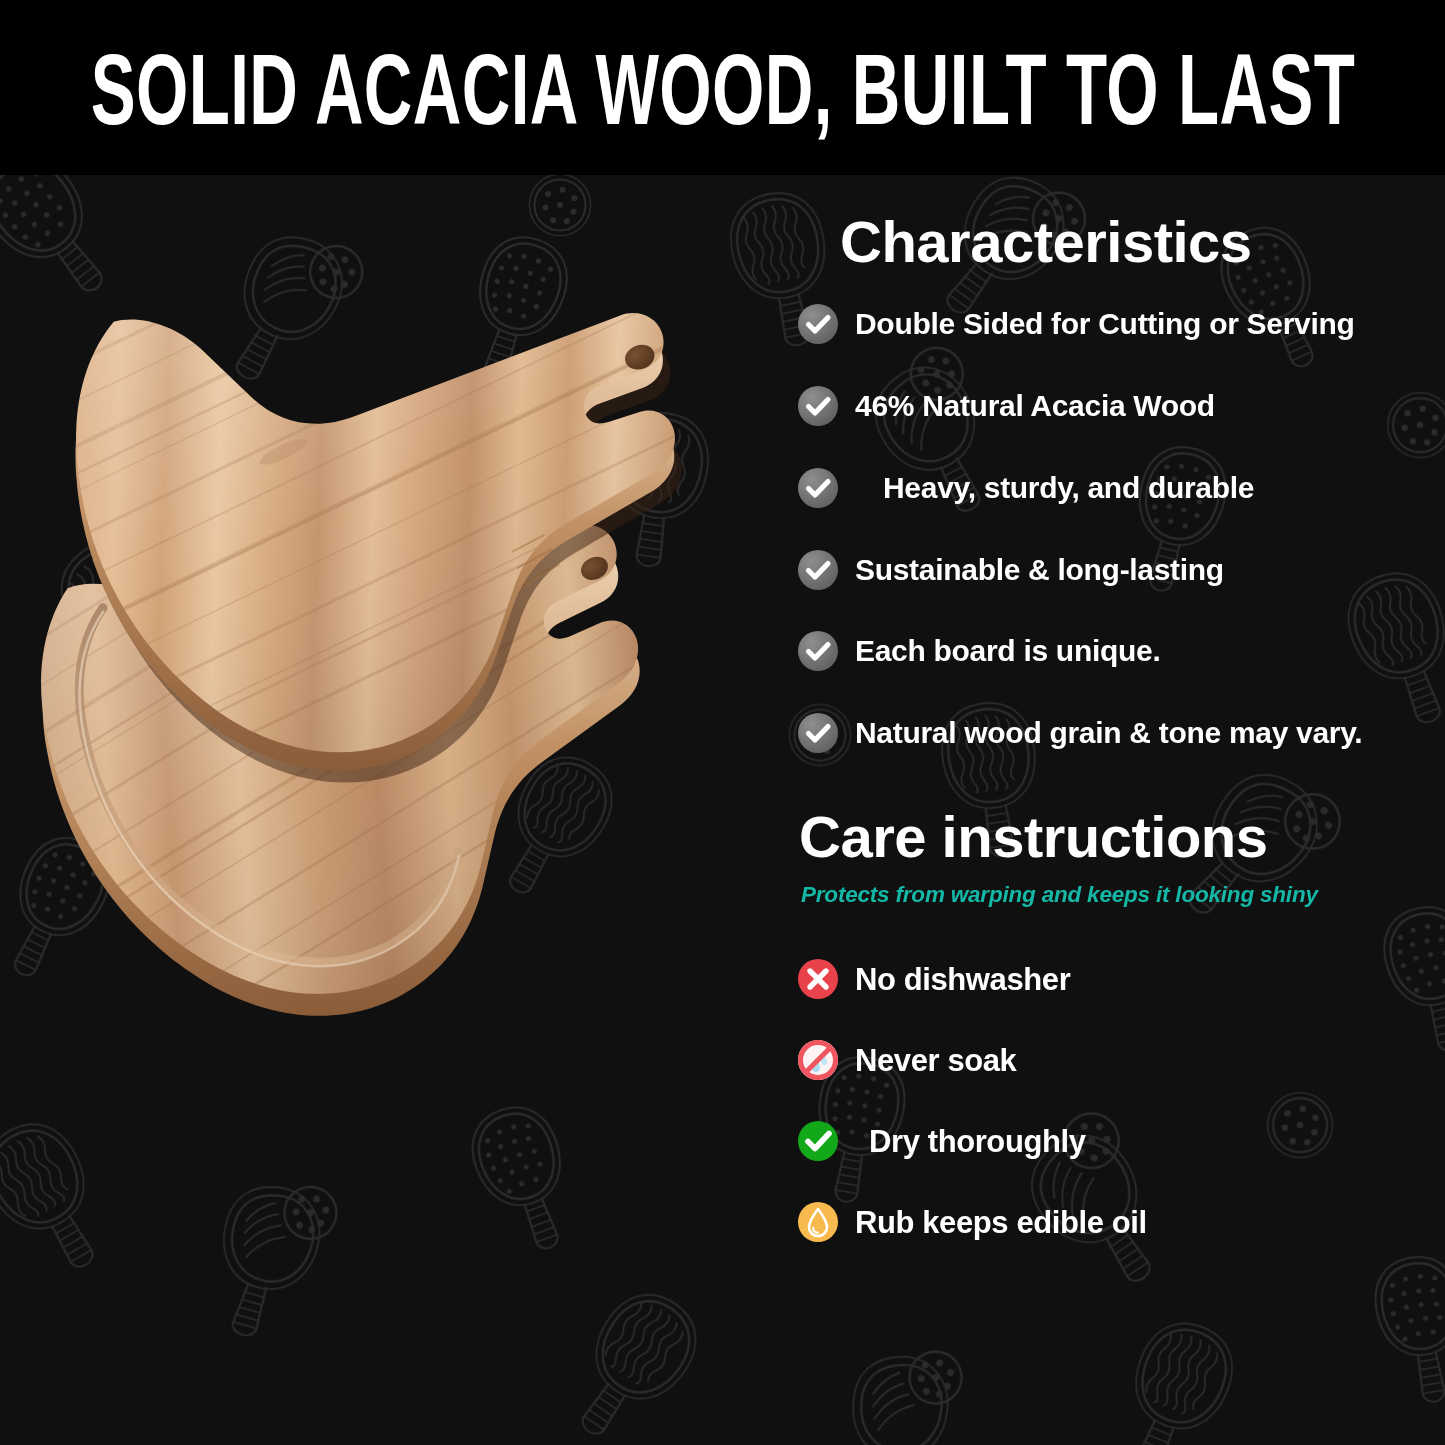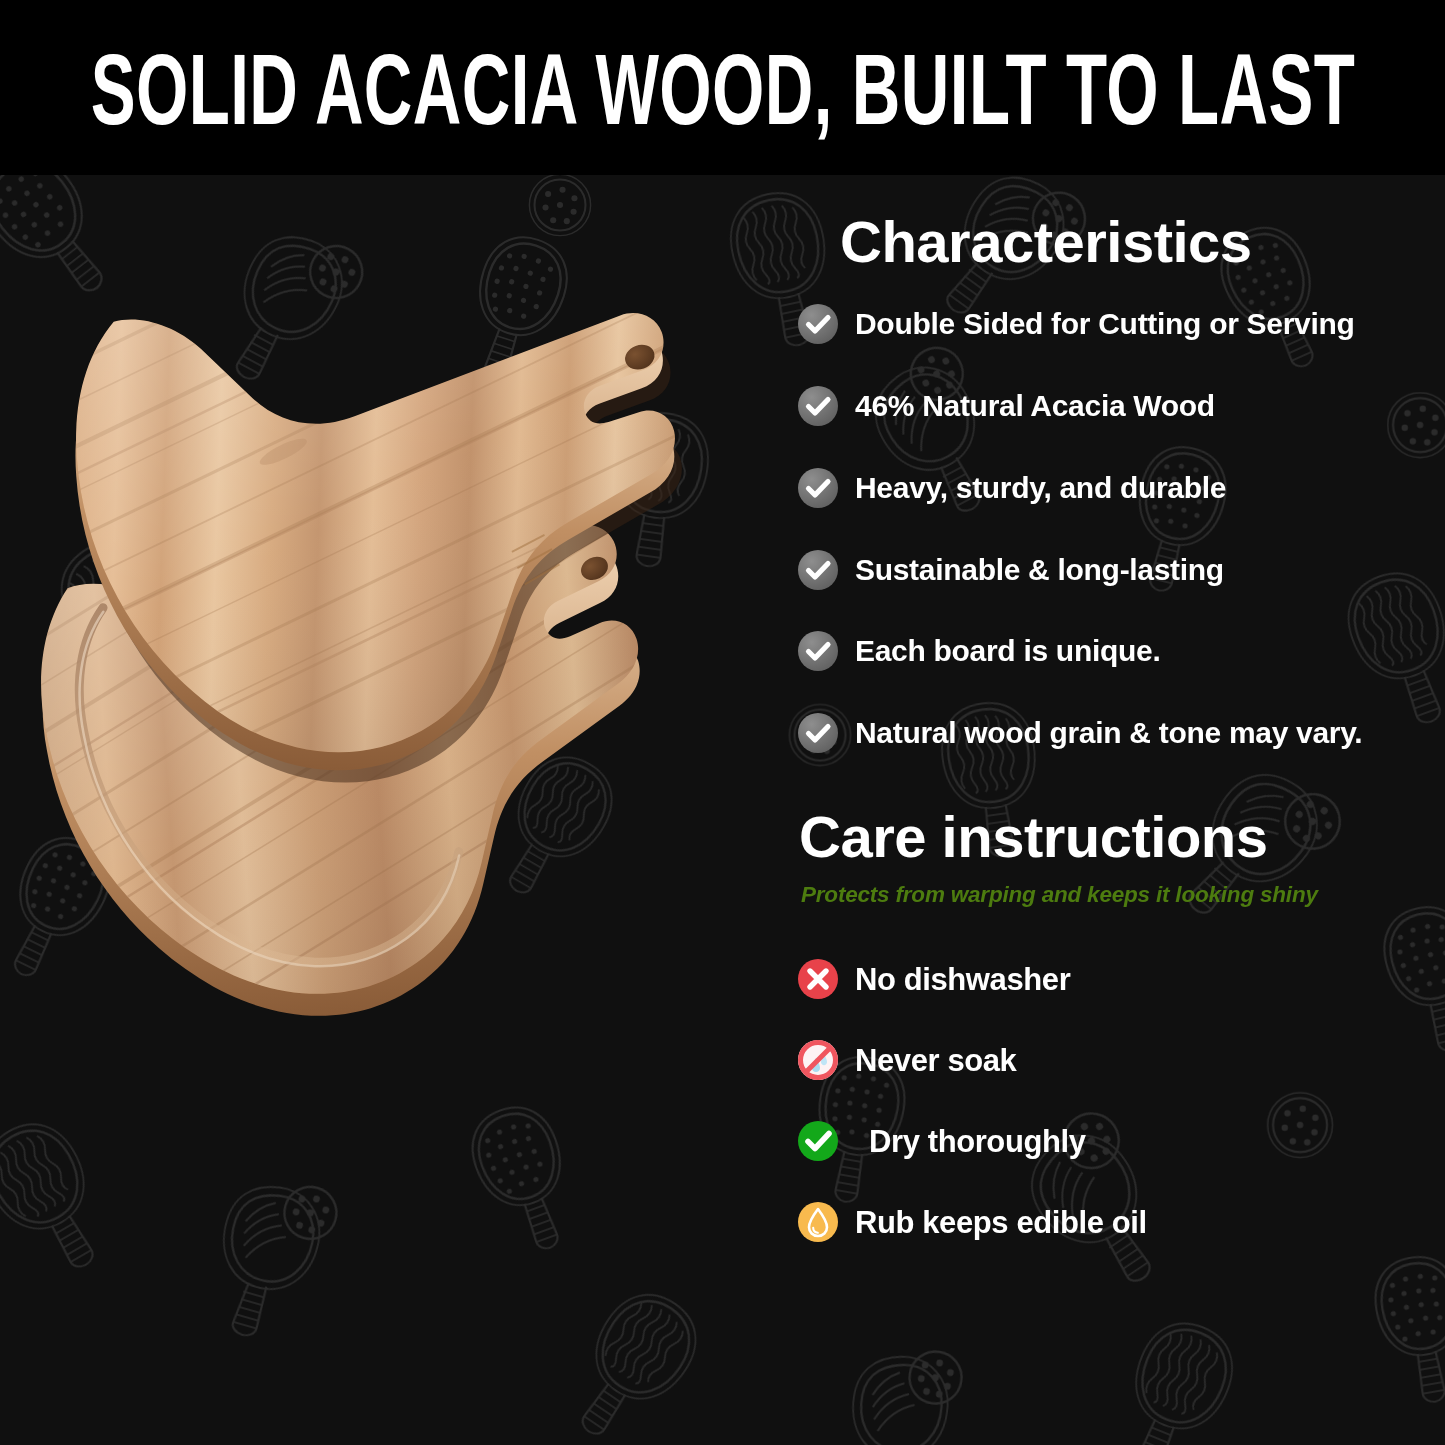--- a/index.html
+++ b/index.html
@@ -55,21 +55,21 @@
   .section-heading {
     color:#fff;
     font-weight:700;
     font-size:58px;
     line-height:1;
     letter-spacing:-0.5px;
     white-space:nowrap;
   }
 
   .section-sub {
-    color:#4d7c0f;
+    color:#14b8a6;
     font-weight:700;
     font-style:italic;
     font-size:22.5px;
     line-height:1.1;
     letter-spacing:-0.2px;
     white-space:nowrap;
   }
 
   .bullet-row {
     position:absolute; left:0;
@@ -447,21 +447,21 @@
                 <stop offset="1" stop-color="#5d5d5d"></stop>
               </radialGradient>
             </defs>
           <circle cx="23" cy="23" r="20" fill="url(#gck1)"></circle>
           <path d="M13.5 23.5 L20 30 L33 16.5" fill="none" stroke="#fff" stroke-width="5.2" stroke-linecap="round" stroke-linejoin="round"></path>
         </svg>
       </span>
       <span class="bullet-label">46% Natural Acacia Wood</span>
     </div>
 
-    <div class="bullet-row" style="top:289px;">
+    <div class="bullet-row" style="top:289px;gap:28px;">
       <span class="bullet-icon">
         <svg class="ic-svg" viewBox="0 0 46 46" xmlns="http://www.w3.org/2000/svg">
           <defs>
               <radialGradient id="gck2" cx="0.34" cy="0.28" r="0.85">
             <stop offset="0" stop-color="#8e8e8e"></stop>
                 <stop offset="1" stop-color="#5d5d5d"></stop>
               </radialGradient>
             </defs>
           <circle cx="23" cy="23" r="20" fill="url(#gck2)"></circle>
           <path d="M13.5 23.5 L20 30 L33 16.5" fill="none" stroke="#fff" stroke-width="5.2" stroke-linecap="round" stroke-linejoin="round"></path>

